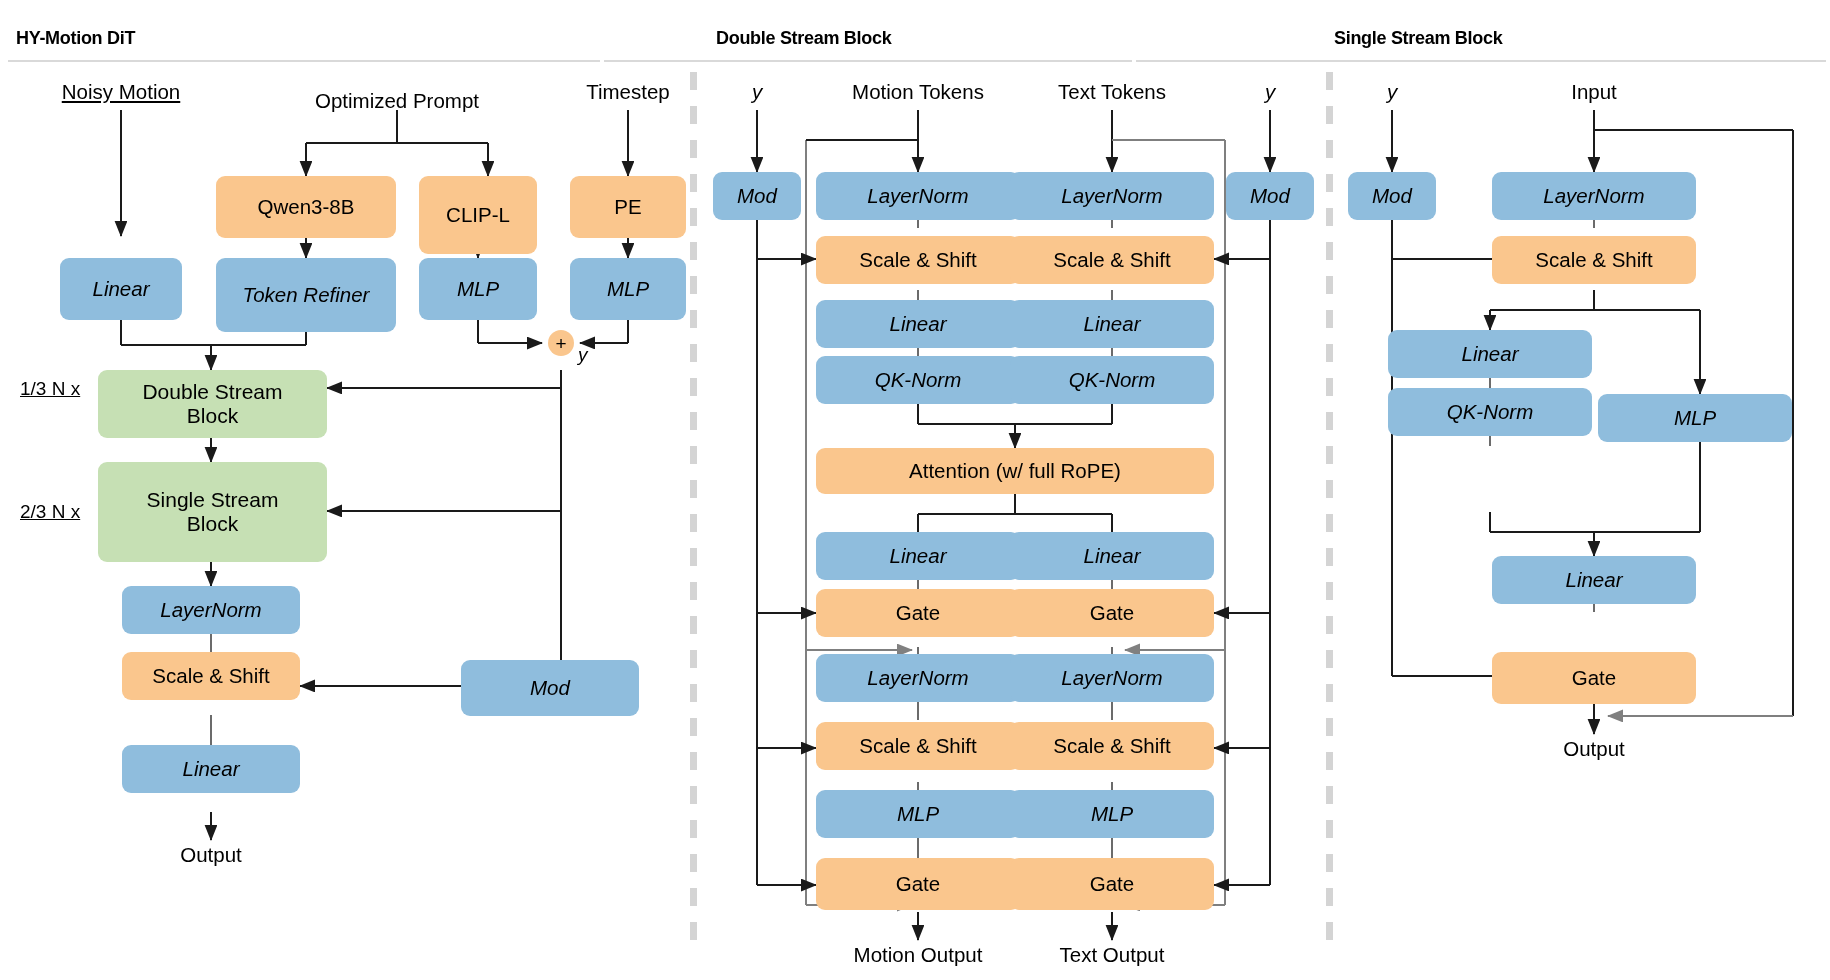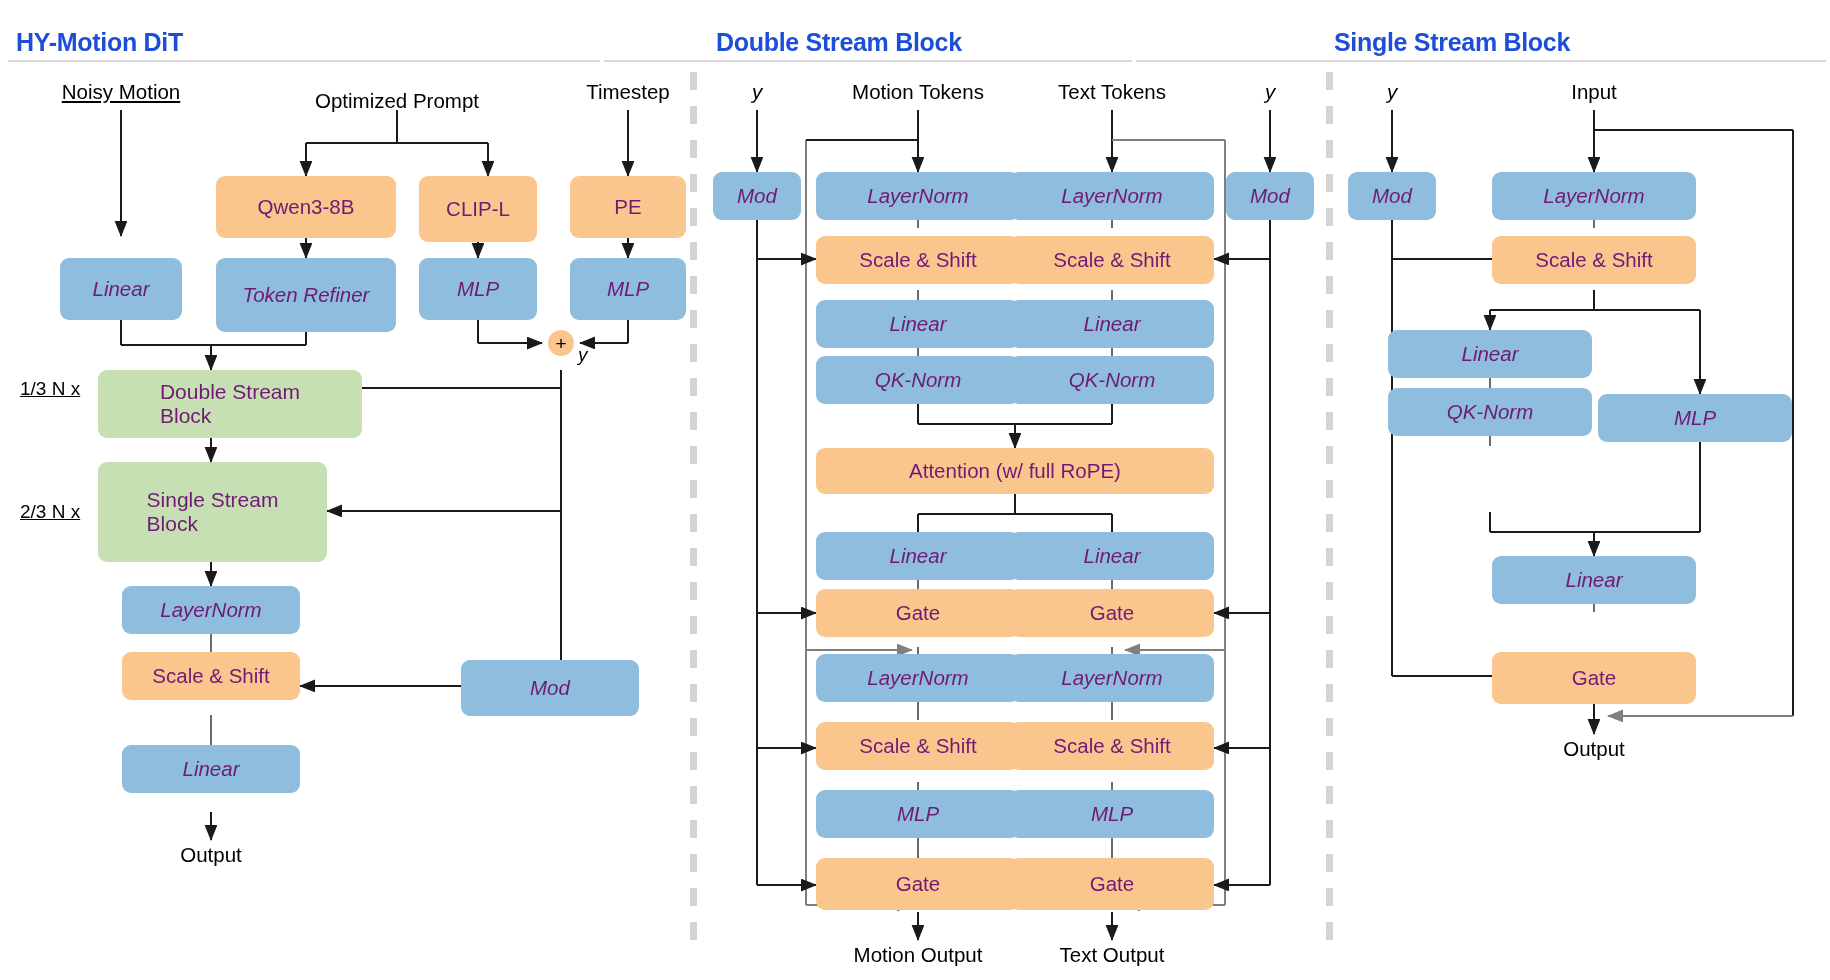--- a/index.html
+++ b/index.html
@@ -19,48 +19,48 @@
     overflow: hidden;
   }
   svg.wires {
     position: absolute;
     left: 0; top: 0;
     width: 1830px; height: 980px;
     pointer-events: none;
   }
   .panel-title {
     position: absolute;
-    font-size: 25px;
+    font-size: 18px;
     font-weight: bold;
     letter-spacing: -0.3px;
-    color: #1d4ed8;
+    color: #000000;
     white-space: nowrap;
   }
   .rule {
     position: absolute;
     height: 2px;
     background: #d9d9d9;
   }
   .vdash {
     position: absolute;
     width: 7px;
     background-image: linear-gradient(to bottom, #d4d4d4 0 18px, rgba(0,0,0,0) 18px 34px);
     background-size: 100% 34px;
   }
   .node {
     position: absolute;
     box-sizing: border-box;
     border-radius: 9px;
     display: flex;
     align-items: center;
     justify-content: center;
-    text-align: left;
+    text-align: center;
     font-size: 20.5px;
     line-height: 1.14;
-    color: #701a75;
+    color: #000000;
     white-space: pre-line;
     padding: 8px 4px;
   }
   .blue   { background: #8fbddd; font-style: italic; }
   .orange { background: #fac68d; }
   .green  { background: #c6e0b4; }
   .green.node { font-size: 21px; }
   .lbl {
     position: absolute;
     font-size: 20.5px;
@@ -258,35 +258,35 @@
 
       <path d="M1594,704 L1594,734" marker-end="url(#ah)"></path>
     </g>
   </svg>
 
   <div class="lbl center" style="left:121px; top:80px;text-decoration:underline;">Noisy Motion</div>
   <div class="lbl center" style="left:397px; top:80px;margin-top:9px;">Optimized Prompt</div>
   <div class="lbl center" style="left:628px; top:80px;">Timestep</div>
 
   <div class="node orange" style="left:216px; top:176px; width:180px; height:62px;">Qwen3-8B</div>
-  <div class="node orange" style="left:419px; top:176px; width:118px; height:66px;">CLIP-L</div>
+  <div class="node orange" style="left:419px; top:176px; width:118px; height:78px;">CLIP-L</div>
   <div class="node orange" style="left:570px; top:176px; width:116px; height:62px;">PE</div>
 
   <div class="node blue" style="left:60px; top:258px; width:122px; height:62px;">Linear</div>
   <div class="node blue" style="left:216px; top:258px; width:180px; height:74px;">Token Refiner</div>
   <div class="node blue" style="left:419px; top:258px; width:118px; height:62px;">MLP</div>
   <div class="node blue" style="left:570px; top:258px; width:116px; height:62px;">MLP</div>
 
   <div class="plus" style="left:548px; top:330px;">+</div>
   <div class="lbl ital" style="left:578px; top:344px; font-size:19px;">y</div>
 
   <div class="nlabel" style="left:20px; top:378px;">1/3 N x</div>
   <div class="nlabel" style="left:20px; top:501px;">2/3 N x</div>
 
-  <div class="node green" style="left:98px; top:370px; width:264px; height:68px;">Double Stream
+  <div class="node green" style="left:98px; top:370px; width:229px; height:68px;">Double Stream
 Block</div>
   <div class="node green" style="left:98px; top:462px; width:229px; height:100px;">Single Stream
 Block</div>
 
   <div class="node blue" style="left:122px; top:586px; width:178px; height:48px;">LayerNorm</div>
   <div class="node orange" style="left:122px; top:652px; width:178px; height:48px;">Scale &amp; Shift</div>
   <div class="node blue" style="left:122px; top:745px; width:178px; height:48px;">Linear</div>
 
   <div class="node blue" style="left:461px; top:660px; width:178px; height:56px;">Mod</div>
 

